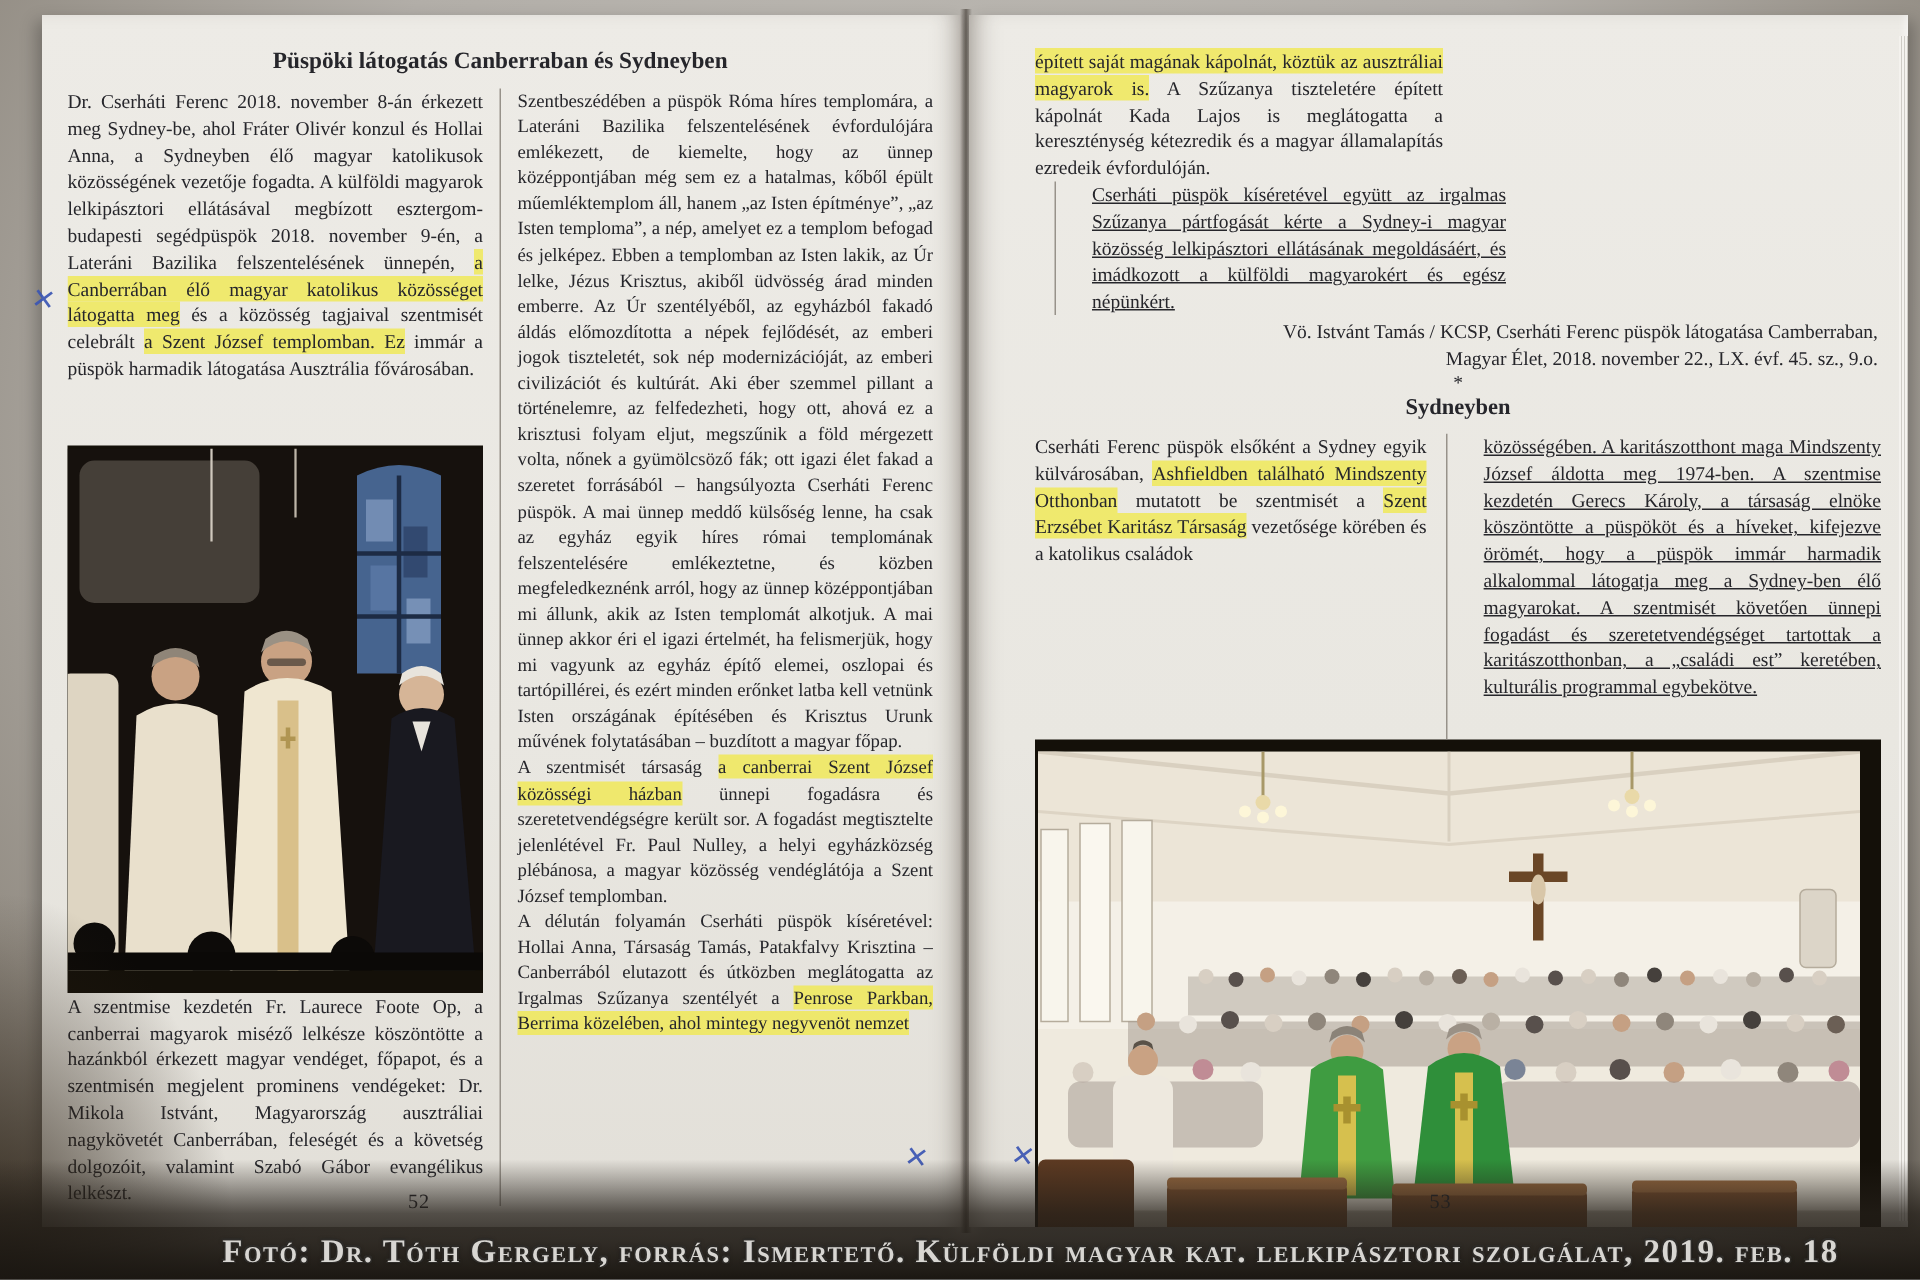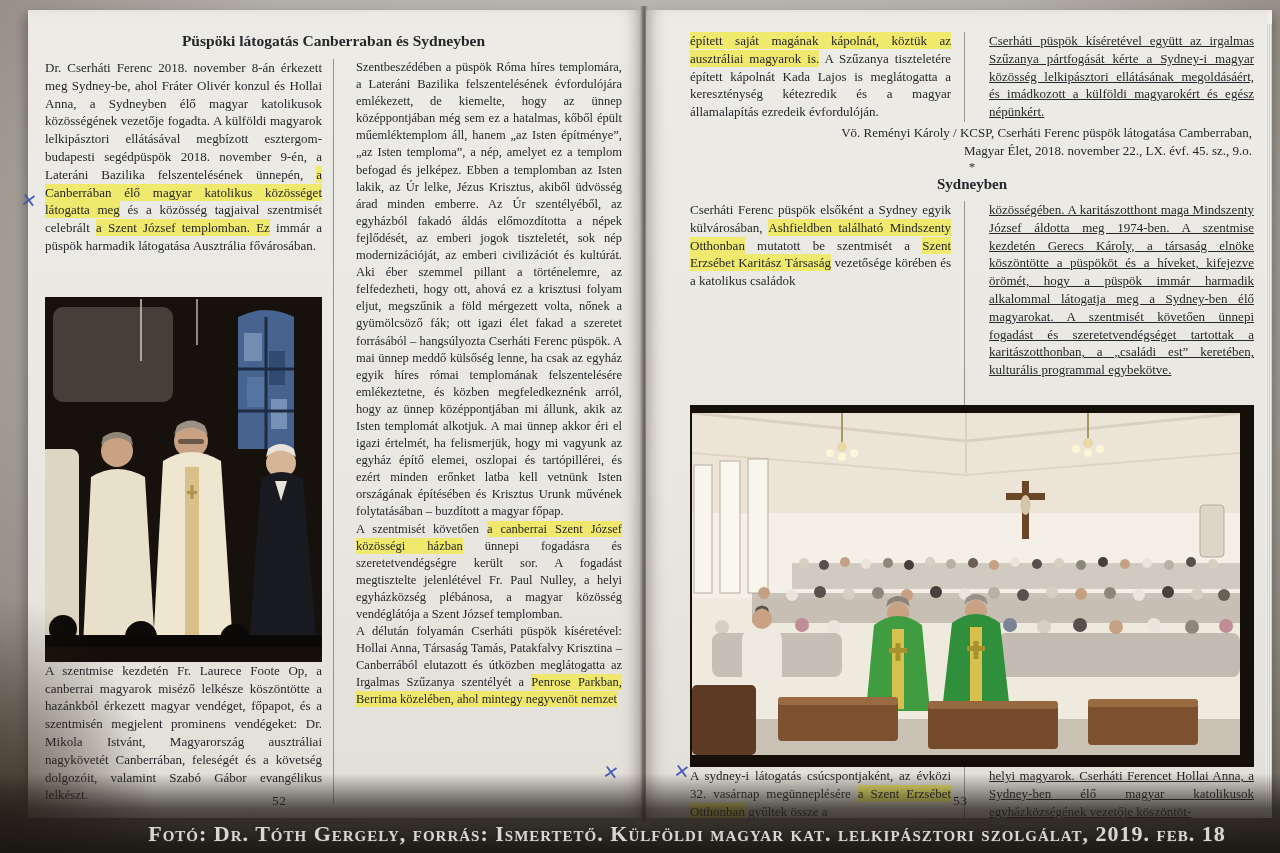--- a/index.html
+++ b/index.html
@@ -22,36 +22,36 @@
 
   .page-inner{position:absolute;inset:0;}
   #page-left .page-inner{padding:22px 20px 0 17px;}
   #page-right .page-inner{padding:22px 18px 0 44px;}
 
   .title{text-align:center;font-weight:bold;font-size:15.5px;margin:0 0 9px 0;}
   .cols{display:flex;}
   .col{text-align:justify;font-size:13px;line-height:17.8px;}
   p.para{margin:0;}
   .lp-col1{width:277px;}
-  .lp-col2{width:280px;border-left:1px solid #97928a;padding-left:22px;margin-left:11px;
+  .lp-col2{width:280px;border-left:1px solid #97928a;padding-left:11px;margin-left:11px;
     font-size:12.5px;line-height:17.1px;}
   .lp-col2 .sermon{max-height:564px;overflow:hidden;}
   .fixed-h1{height:238px;overflow:hidden;}
 
   .photo-frame{background:#141009;overflow:hidden;}
   #church-photo{width:277px;height:348px;margin:2px 0 10px 0;}
   .photo-caption{text-align:justify;}
 
   .page-number{position:absolute;bottom:9px;font-size:13.5px;letter-spacing:.5px;}
   #page-left .page-number{left:244px;}
   #page-right .page-number{left:307px;}
 
   .rp-col{width:272px;}
   .rp-col2{width:276px;border-left:1px solid #97928a;padding-left:24px;margin-left:13px;text-decoration:underline;}
-  .rp-top{min-height:90px;}
+  .rp-top{min-height:90px;flex-direction:column;}
   .citation{text-align:right;font-size:13px;line-height:18px;margin:2px 2px 0 0;}
   .star-line{text-align:center;font-size:13px;line-height:12px;margin:1px 0;}
   .section-title{text-align:center;font-weight:bold;font-size:15px;margin:3px 0 8px 0;}
   .rp-mid{height:204px;overflow:hidden;}
   #congregation-photo{width:548px;height:342px;margin:8px 0 8px 2px;}
   .rp-bottom{height:58px;overflow:hidden;}
 
   .hl{background:var(--hl,rgba(240,233,80,.8));box-decoration-break:clone;-webkit-box-decoration-break:clone;padding:1px 0;}
 
   .xmark{position:absolute;color:var(--blue,#3b56b4);font-family:"DejaVu Sans",sans-serif;
@@ -122,42 +122,42 @@
                 <rect x="0" y="336" width="277" height="12" fill="#0b0907"></rect>
               </g>
             </svg>
           </div>
 
           <p class="para photo-caption">A szentmise kezdetén Fr. Laurece Foote Op, a canberrai magyarok miséző lelkésze köszöntötte a hazánkból érkezett magyar vendéget, főpapot, és a szentmisén megjelent prominens vendégeket: Dr. Mikola Istvánt, Magyarország ausztráliai nagykövetét Canberrában, feleségét és a követség dolgozóit, valamint Szabó Gábor evangélikus lelkészt.</p>
         </div>
 
         <div class="col lp-col2">
           <p class="para sermon">Szentbeszédében a püspök Róma híres templomára, a Lateráni Bazilika felszentelésének évfordulójára emlékezett, de kiemelte, hogy az ünnep középpontjában még sem ez a hatalmas, kőből épült műemléktemplom áll, hanem „az Isten építménye”, „az Isten temploma”, a nép, amelyet ez a templom befogad és jelképez. Ebben a templomban az Isten lakik, az Úr lelke, Jézus Krisztus, akiből üdvösség árad minden emberre. Az Úr szentélyéből, az egyházból fakadó áldás előmozdította a népek fejlődését, az emberi jogok tiszteletét, sok nép modernizációját, az emberi civilizációt és kultúrát. Aki éber szemmel pillant a történelemre, az felfedezheti, hogy ott, ahová ez a krisztusi folyam eljut, megszűnik a föld mérgezett volta, nőnek a gyümölcsöző fák; ott igazi élet fakad a szeretet forrásából – hangsúlyozta Cserháti Ferenc püspök. A mai ünnep meddő külsőség lenne, ha csak az egyház egyik híres római templomának felszentelésére emlékeztetne, és közben megfeledkeznénk arról, hogy az ünnep középpontjában mi állunk, akik az Isten templomát alkotjuk. A mai ünnep akkor éri el igazi értelmét, ha felismerjük, hogy mi vagyunk az egyház építő elemei, oszlopai és tartópillérei, és ezért minden erőnket latba kell vetnünk Isten országának építésében és Krisztus Urunk művének folytatásában – buzdított a magyar főpap.</p>
-          <p class="para"><span>A szentmisét követően </span><span class="hl">a canberrai Szent József közösségi házban</span><span> ünnepi fogadásra és szeretetvendégségre került sor. A fogadást megtisztelte jelenlétével Fr. Paul Nulley, a helyi egyházközség plébánosa, a magyar közösség vendéglátója a Szent József templomban.</span></p>
+          <p class="para"><span>A szentmisét társaság </span><span class="hl">a canberrai Szent József közösségi házban</span><span> ünnepi fogadásra és szeretetvendégségre került sor. A fogadást megtisztelte jelenlétével Fr. Paul Nulley, a helyi egyházközség plébánosa, a magyar közösség vendéglátója a Szent József templomban.</span></p>
           <p class="para"><span>A délután folyamán Cserháti püspök kíséretével: Hollai Anna, Társaság Tamás, Patakfalvy Krisztina – Canberrából elutazott és útközben meglátogatta az Irgalmas Szűzanya szentélyét a </span><span class="hl">Penrose Parkban, Berrima közelében, ahol mintegy negyvenöt nemzet</span></p>
         </div>
       </div>
       <div class="page-number">52</div>
     </div>
   </div>
 
   <div class="gutter"></div>
 
   <div class="page" id="page-right">
     <div class="page-inner">
       <div class="cols rp-top">
         <div class="col rp-col">
           <p class="para"><span class="hl">épített saját magának kápolnát, köztük az ausztráliai magyarok is.</span><span> A Szűzanya tiszteletére épített kápolnát Kada Lajos is meglátogatta a kereszténység kétezredik és a magyar államalapítás ezredeik évfordulóján.</span></p>
         </div>
         <div class="col rp-col rp-col2">
           <p class="para">Cserháti püspök kíséretével együtt az irgalmas Szűzanya pártfogását kérte a Sydney-i magyar közösség lelkipásztori ellátásának megoldásáért, és imádkozott a külföldi magyarokért és egész népünkért.</p>
         </div>
       </div>
       <div class="citation">
-        <div>Vö. Reményi Károly / KCSP, Cserháti Ferenc püspök látogatása Camberraban,</div>
+        <div>Vö. Istvánt Tamás / KCSP, Cserháti Ferenc püspök látogatása Camberraban,</div>
         <div>Magyar Élet, 2018. november 22., LX. évf. 45. sz., 9.o.</div>
       </div>
       <div class="star-line">*</div>
       <h2 class="section-title">Sydneyben</h2>
 
       <div class="cols rp-mid">
         <div class="col rp-col">
           <p class="para"><span>Cserháti Ferenc püspök elsőként a Sydney egyik külvárosában, </span><span class="hl">Ashfieldben található Mindszenty Otthonban</span><span> mutatott be szentmisét a </span><span class="hl">Szent Erzsébet Karitász Társaság</span><span> vezetősége körében és a katolikus családok</span></p>
         </div>
         <div class="col rp-col rp-col2">

